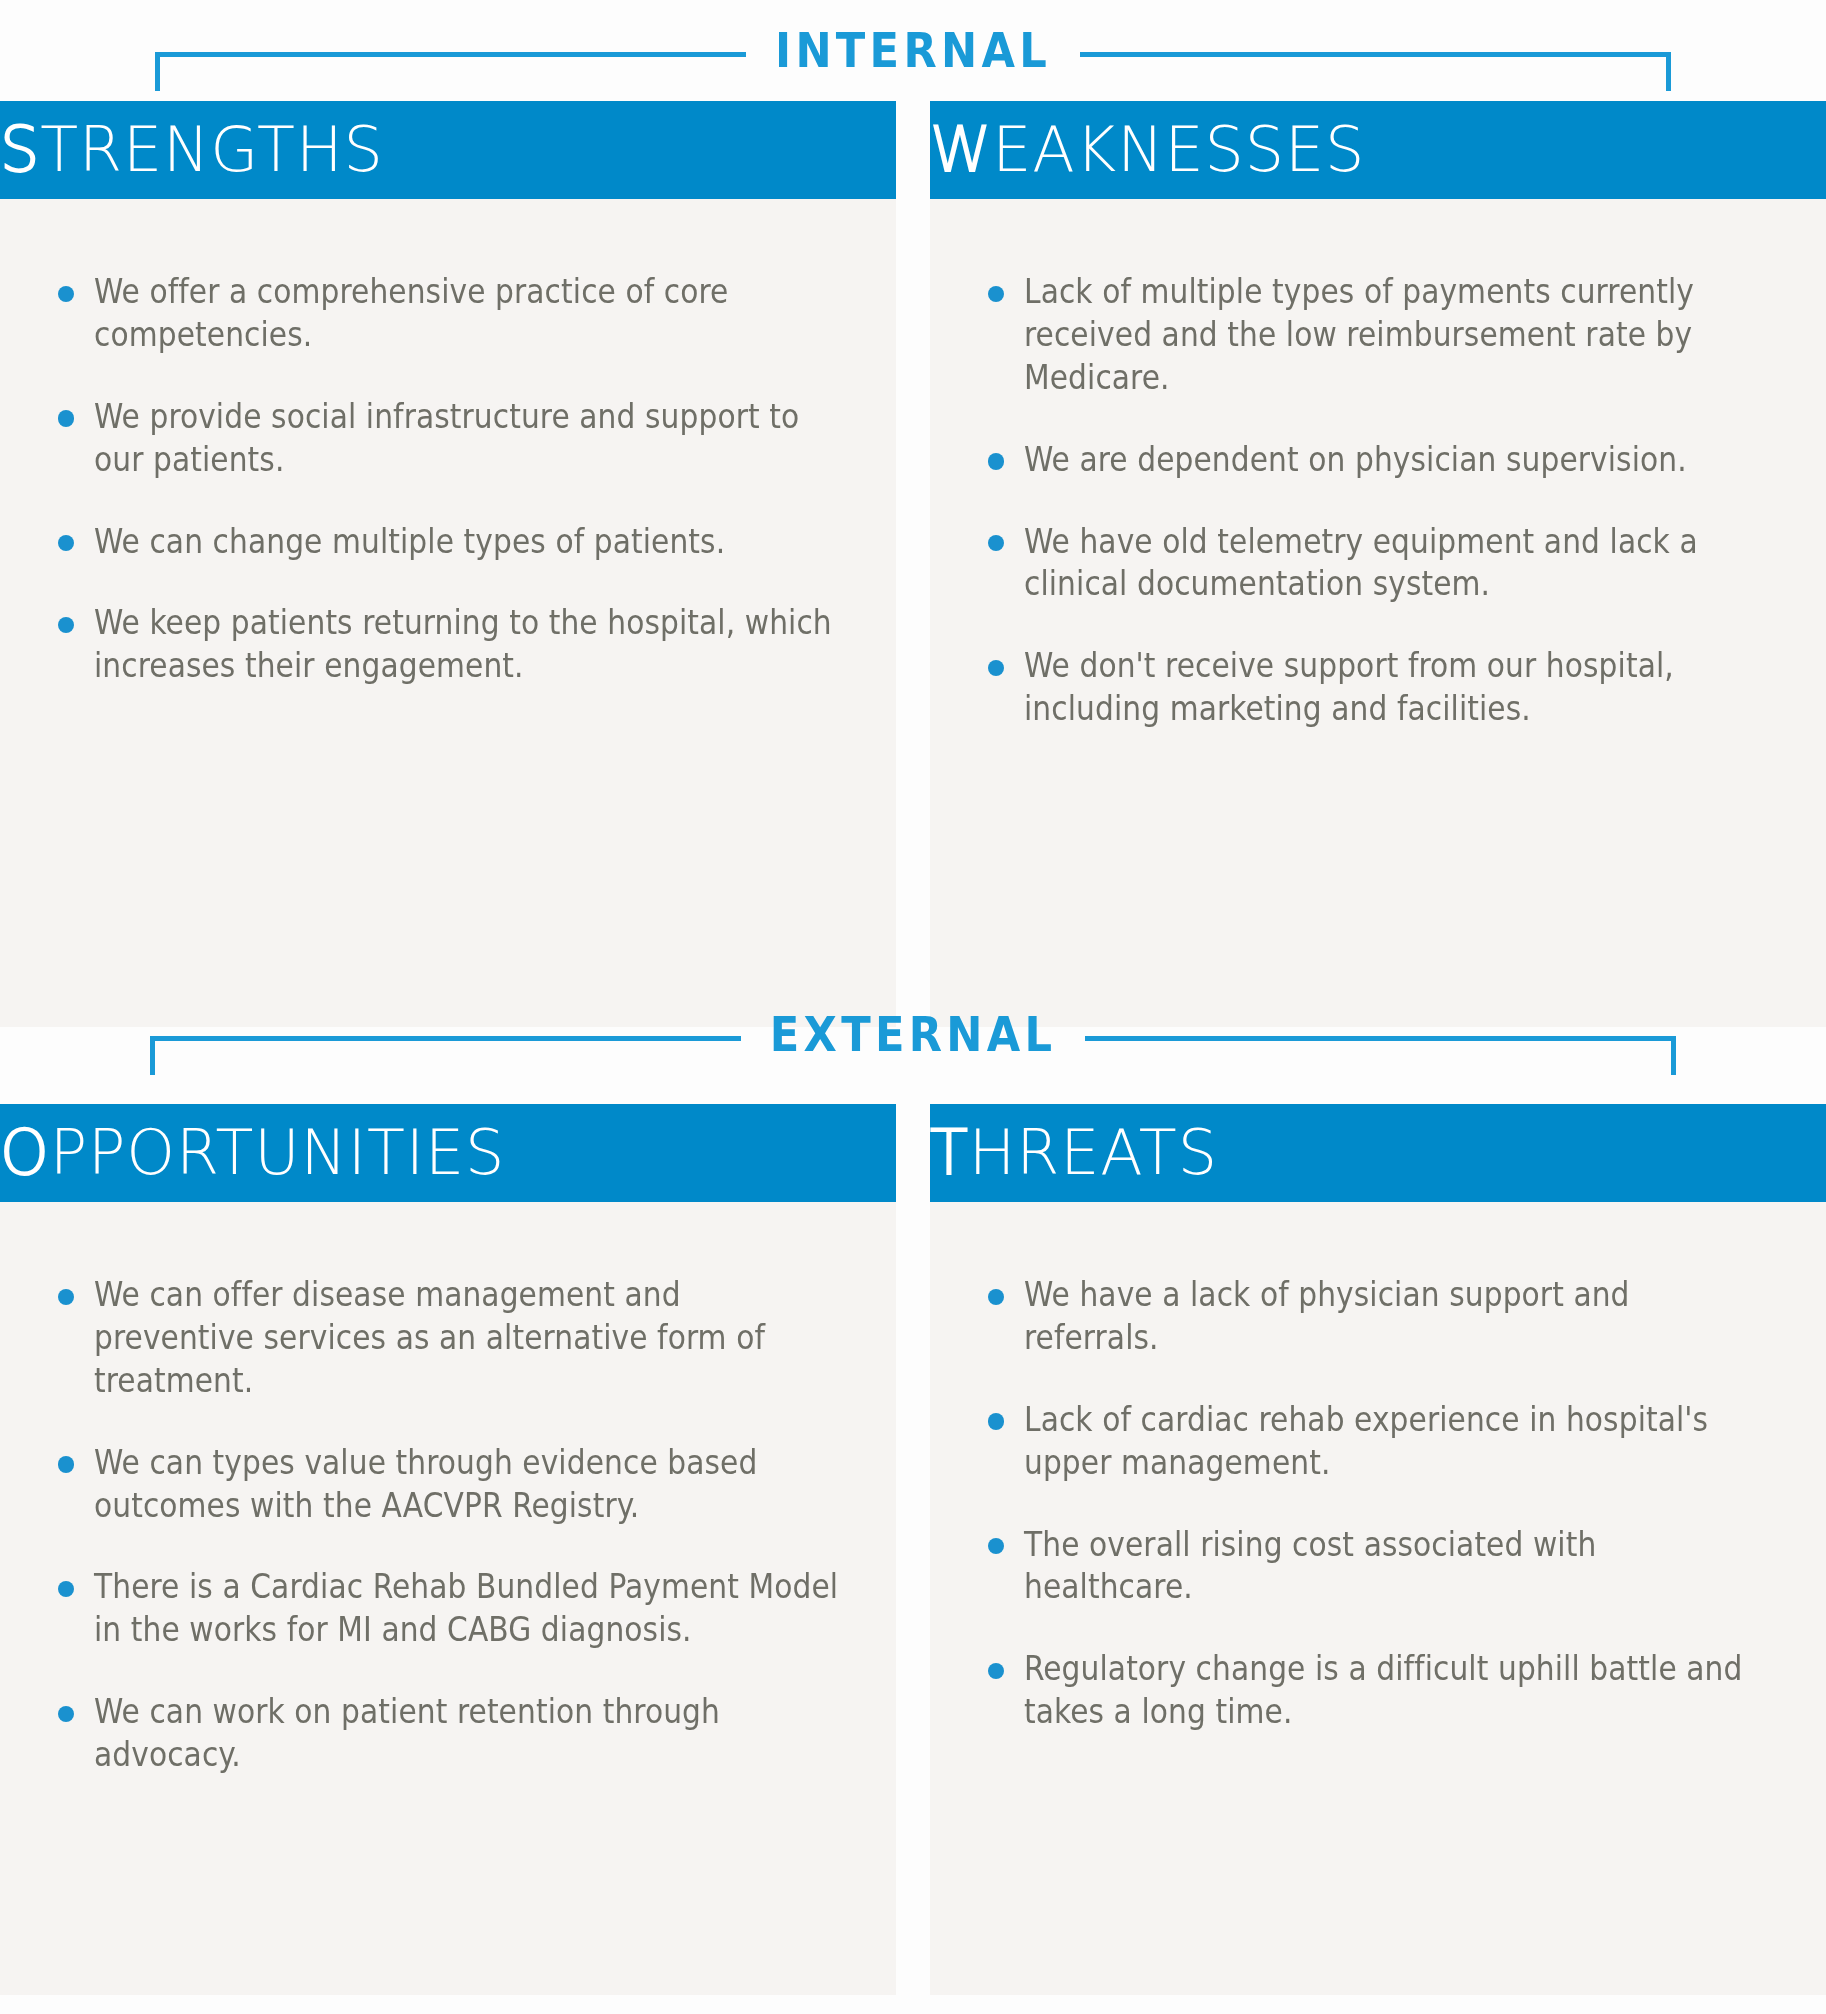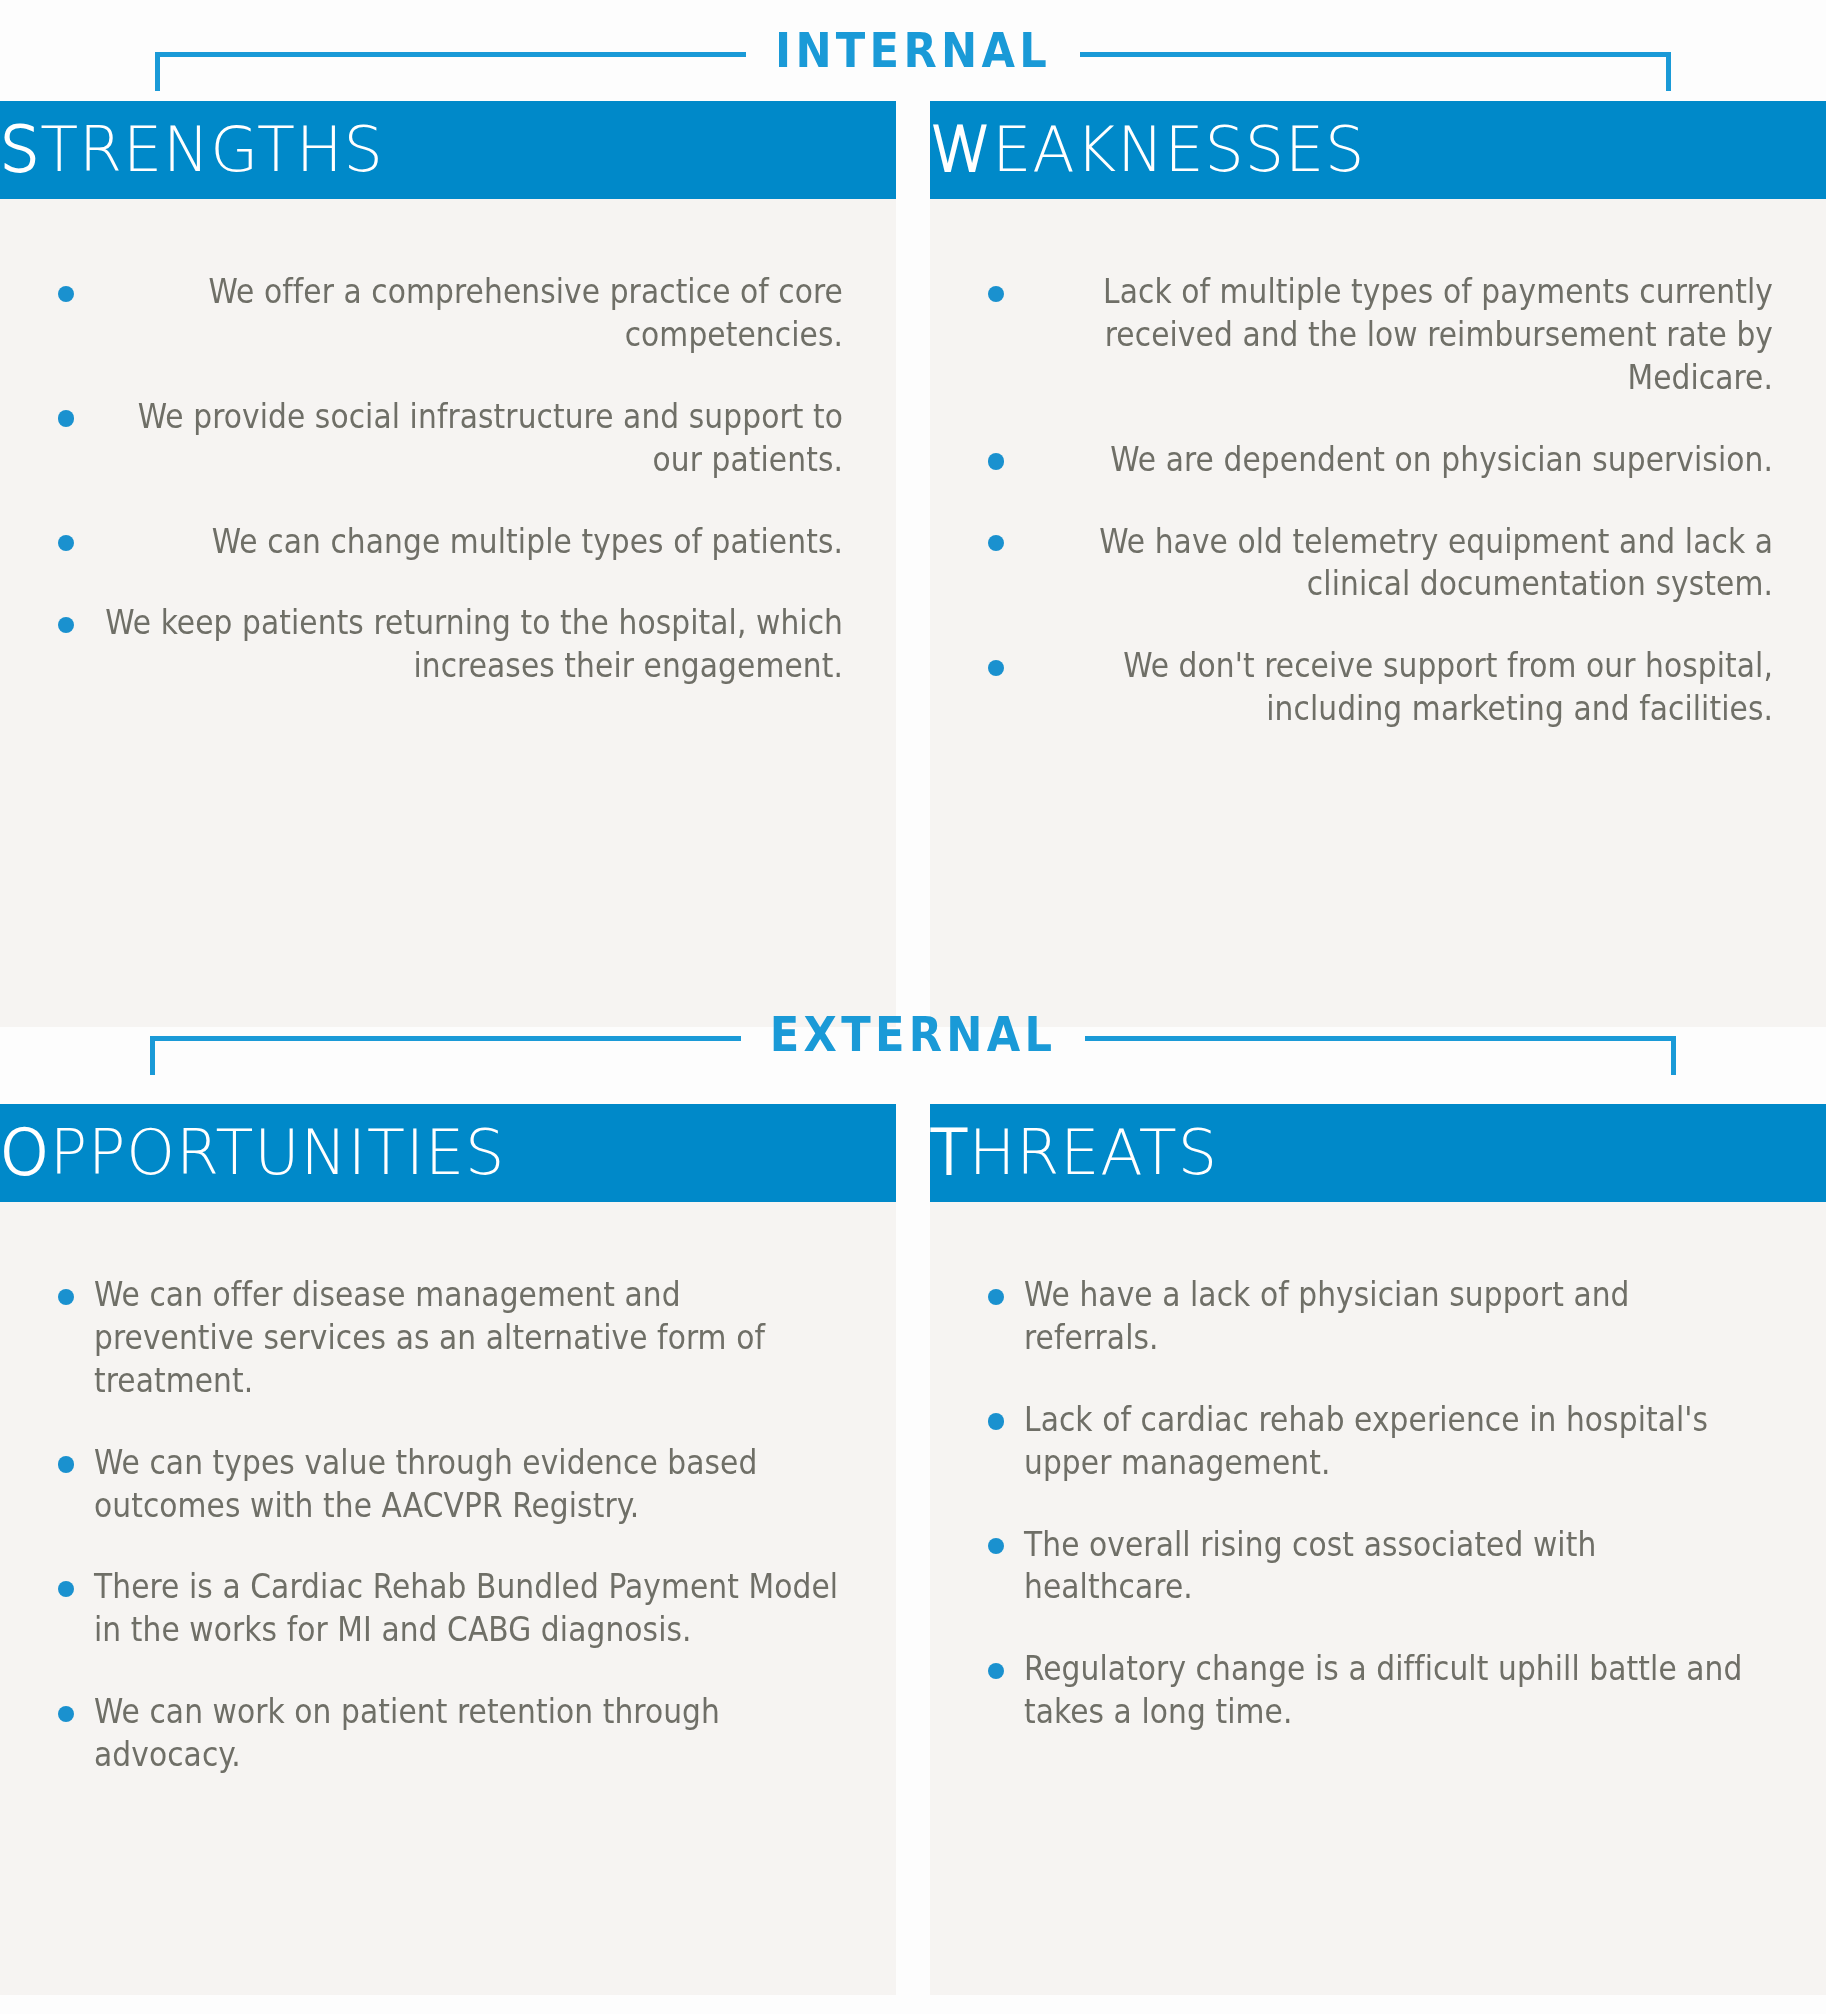--- a/index.html
+++ b/index.html
@@ -80,21 +80,21 @@
     font-weight:200;
     font-family:"DejaVu Sans Light","Liberation Sans", sans-serif;
   }
   .quad-title .cap {
     font-weight:700;
   }
   .quad-body {
     background:#f6f4f2;
     padding:72px 53px 34px 53px;
   }
-  .quad.s .quad-body, .quad.w .quad-body { height:828px;text-align:right; }
+  .quad.s .quad-body, .quad.w .quad-body { height:828px; }
   .quad.o .quad-body, .quad.t .quad-body { height:793px; }
 
   ul.bullets { list-style:none; }
   ul.bullets li {
     position:relative;
     padding-left:41px;
     margin-bottom:39px;
     color:#6f6f67;
     font-size:33px;
     line-height:1.30;

